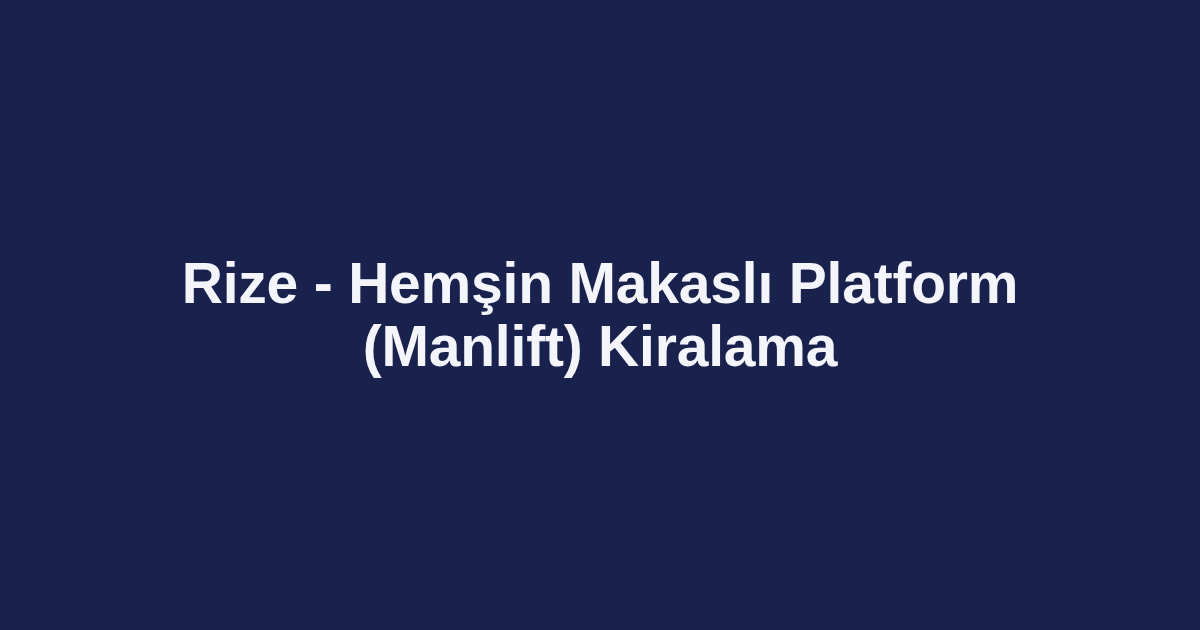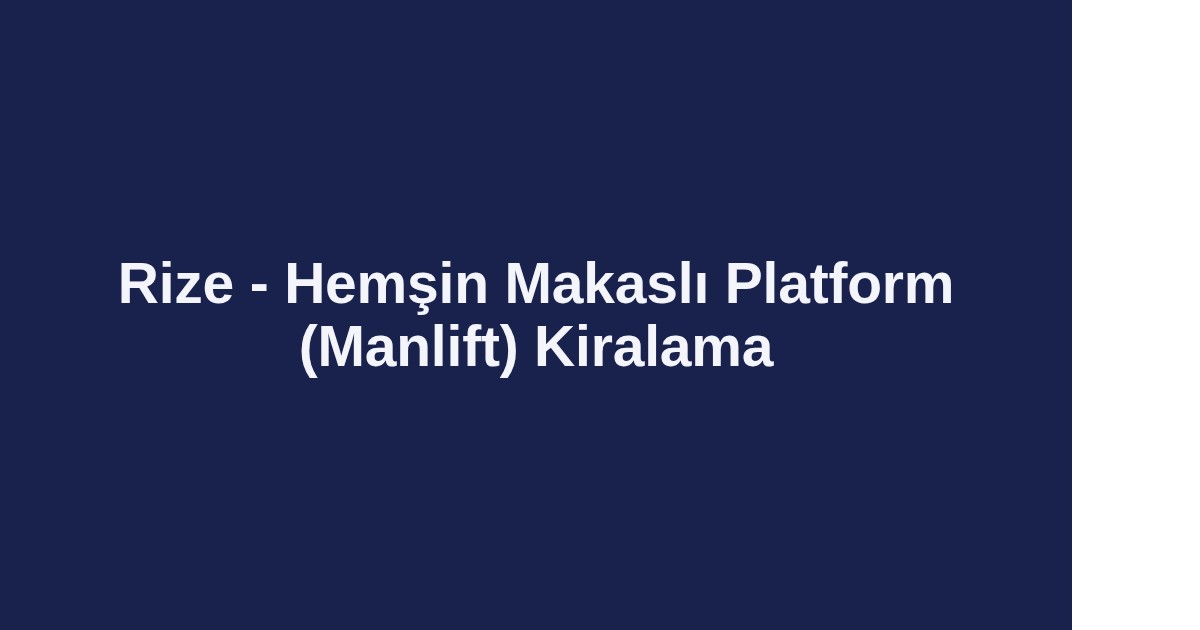--- a/index.html
+++ b/index.html
@@ -12,21 +12,21 @@
     width: 1200px;
     height: 630px;
     overflow: hidden;
     font-family: "Liberation Sans", "DejaVu Sans", sans-serif;
   }
 
   
   .share-card {
     position: relative;
     box-sizing: border-box;
-    width: 1072px;
+    width: 1200px;
     height: 630px;
     display: flex;
     align-items: center;
     justify-content: center;
     background-color: #19214d;
     padding: 0 90px;
   }
 
   .title-block {
     width: 100%;

